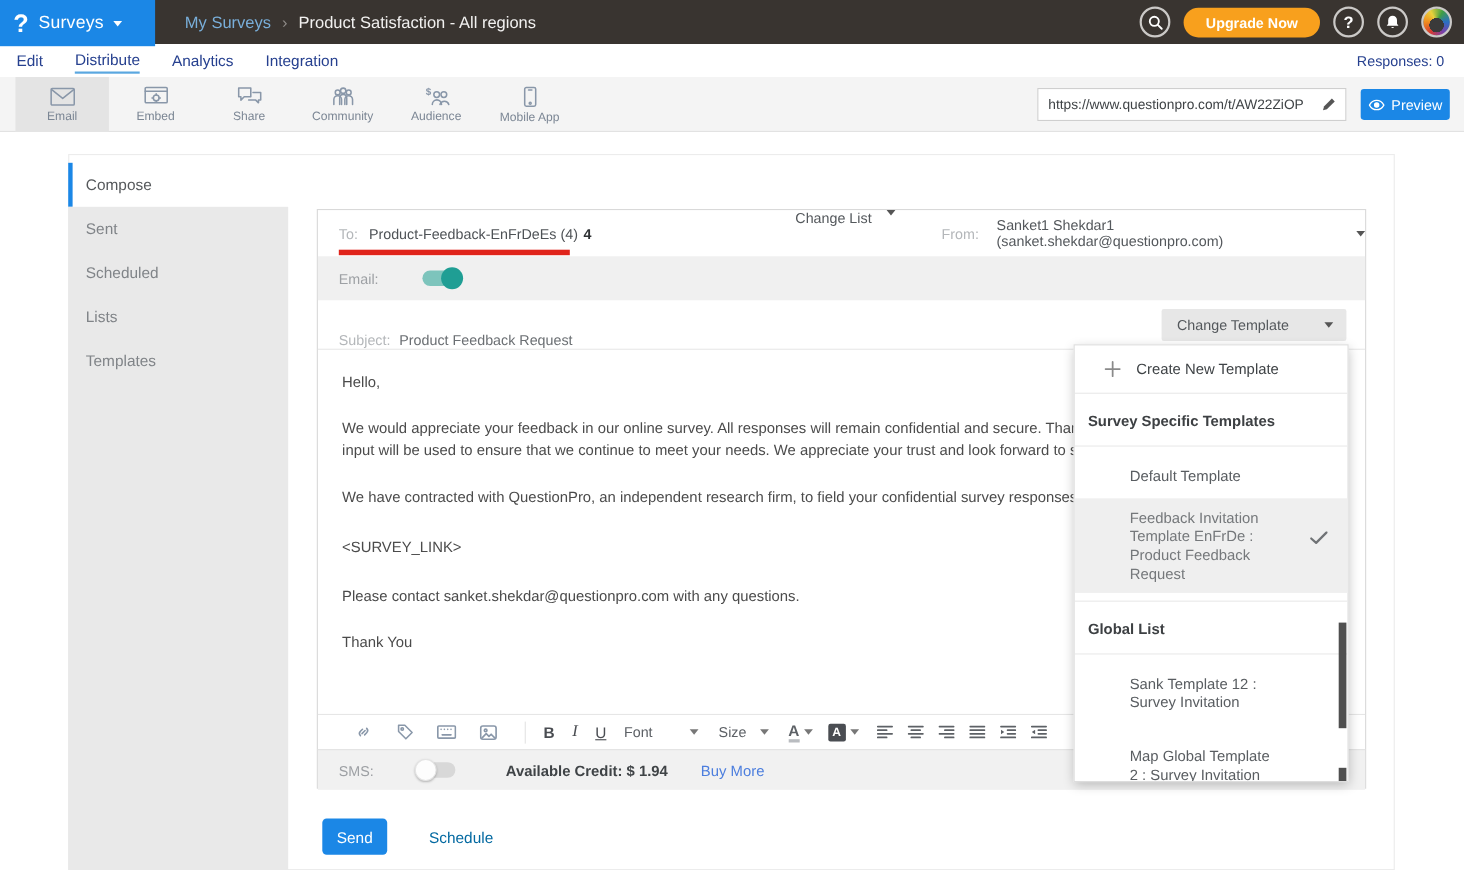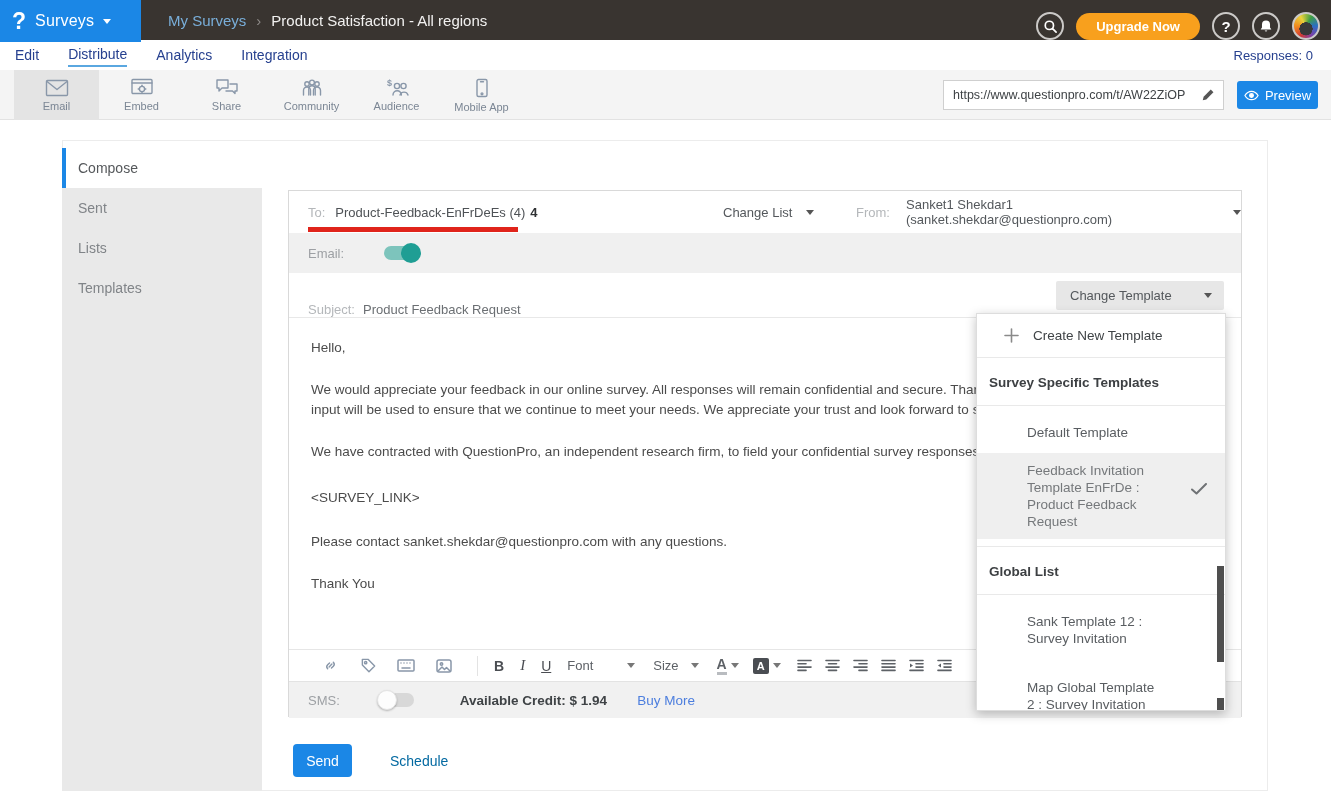--- a/index.html
+++ b/index.html
@@ -12,21 +12,21 @@
   
   #header{position:absolute;left:0;top:0;width:1331px;height:40px;background:#393430;z-index:6}
   #logo-box{position:absolute;left:0;top:0;width:141px;height:42px;background:#1b87e6;display:flex;align-items:center;padding:0 12px;gap:9px;color:#fff;cursor:pointer;z-index:7}
   #logo-box .logo-glyph{font-size:23px;font-weight:700;line-height:1}
   #logo-box .product{font-size:16px;font-weight:400;letter-spacing:.2px}
   #crumb{position:absolute;left:168px;top:0;height:40px;display:flex;align-items:center;gap:10px}
   .crumb-parent{color:#79aed9;font-size:15px;cursor:pointer}
   .crumb-sep{color:#8f8b88;font-size:15px}
   .crumb-title{color:#f2f1f0;font-size:15px}
   .hdr-circle{width:28px;height:28px;border:2px solid #cbc9c7;border-radius:50%;display:flex;align-items:center;justify-content:center;color:#fff;cursor:pointer;flex:0 0 auto}
-  #hdr-right{position:absolute;right:11px;top:0;height:40px;display:flex;align-items:flex-end;gap:12px}
+  #hdr-right{position:absolute;right:11px;top:0;height:40px;display:flex;align-items:center;gap:12px}
   #upgrade-btn{height:27px;padding:0 20px;border-radius:14px;background:#f8a01d;color:#fff;font-size:13px;font-weight:700;display:flex;align-items:center;cursor:pointer}
   .help-glyph{font-size:15px;font-weight:700}
   #avatar{width:28px;height:28px;border:2px solid #cbc9c7;border-radius:50%;cursor:pointer;
     background:radial-gradient(circle at 50% 62%, #3a3a3a 0 34%, rgba(0,0,0,0) 35%),
                conic-gradient(from 210deg,#d43a32,#f08c1e,#ead23b,#3f9e44,#2a6fc4,#7c3fa8,#d43a32)}
 
   
   #tabbar{position:absolute;left:0;top:40px;width:1331px;height:30px;background:#fff}
   #tabbar .tabs{position:absolute;left:15px;top:0;height:30px;display:flex;align-items:center;gap:29px}
   .tab{font-size:14px;color:#26408f;cursor:pointer;padding:3px 0}
@@ -51,21 +51,21 @@
   .side-item.active{background:#fff;border-left:4px solid #1b87e6;padding-left:12px;color:#55585b}
   #side-gray{position:absolute;left:0;top:40px;width:200px;height:603px;background:#e9e9e9}
 
   
   #card{position:absolute;left:288px;top:190px;width:954px;height:527px;background:#fff;border:1px solid #d9d9d9}
   .row-to{position:relative;height:42px;display:flex;align-items:center;padding-left:19px;font-size:13px}
   .lbl{color:#b4b7ba}
   .row-to .to-value{margin-left:10px;color:#4e5256;cursor:pointer}
   .row-to .to-count{margin-left:5px;font-weight:700;color:#2f3234}
   #to-underline{position:absolute;left:19px;top:36px;width:210px;height:5px;background:#e0241b}
-  #change-list{position:absolute;left:434px;top:0;height:42px;display:flex;align-items:center;gap:14px;color:#54585c;cursor:pointer}
+  #change-list{position:absolute;left:434px;top:0;height:42px;display:flex;align-items:flex-start;gap:14px;color:#54585c;cursor:pointer}
   #from-label{position:absolute;left:567px;top:14px}
   #from-select{position:absolute;left:617px;top:0;height:42px;display:flex;align-items:center;gap:12px;color:#54585c;cursor:pointer}
   .row-email{height:40px;background:#f0f0f0;display:flex;align-items:center;padding-left:19px;font-size:13px}
   .row-email .lbl{color:#9da0a4}
   .toggle{position:relative;width:34px;height:14px;border-radius:7px;margin-left:40px;cursor:pointer}
   .toggle.on{background:#7dc4bc}
   .toggle.on .knob{position:absolute;right:-3px;top:-3px;width:20px;height:20px;border-radius:50%;background:#1f9e94}
   .toggle.off{background:#d8d8d8}
   .toggle.off .knob{position:absolute;left:-3px;top:-3px;width:20px;height:20px;border-radius:50%;background:#fdfdfd;border:1px solid #e4e4e4;box-shadow:0 1px 2px rgba(0,0,0,.25)}
   .row-subject{position:relative;height:45px;display:flex;align-items:flex-end;padding-left:19px;font-size:13px;border-bottom:1px solid #e8e8e8}
@@ -264,20 +264,23 @@
   <div id="panel"></div>
   <div id="sidebar">
     <div class="side-item active">
       <span>Compose</span>
     </div>
     <div id="side-gray">
       <div class="side-item">
         <span>Sent</span>
       </div>
       <div class="side-item">
+        <span>Scheduled</span>
+      </div>
+      <div class="side-item">
         <span>Lists</span>
       </div>
       <div class="side-item">
         <span>Templates</span>
       </div>
     </div>
   </div>
 
   <div id="card">
 

